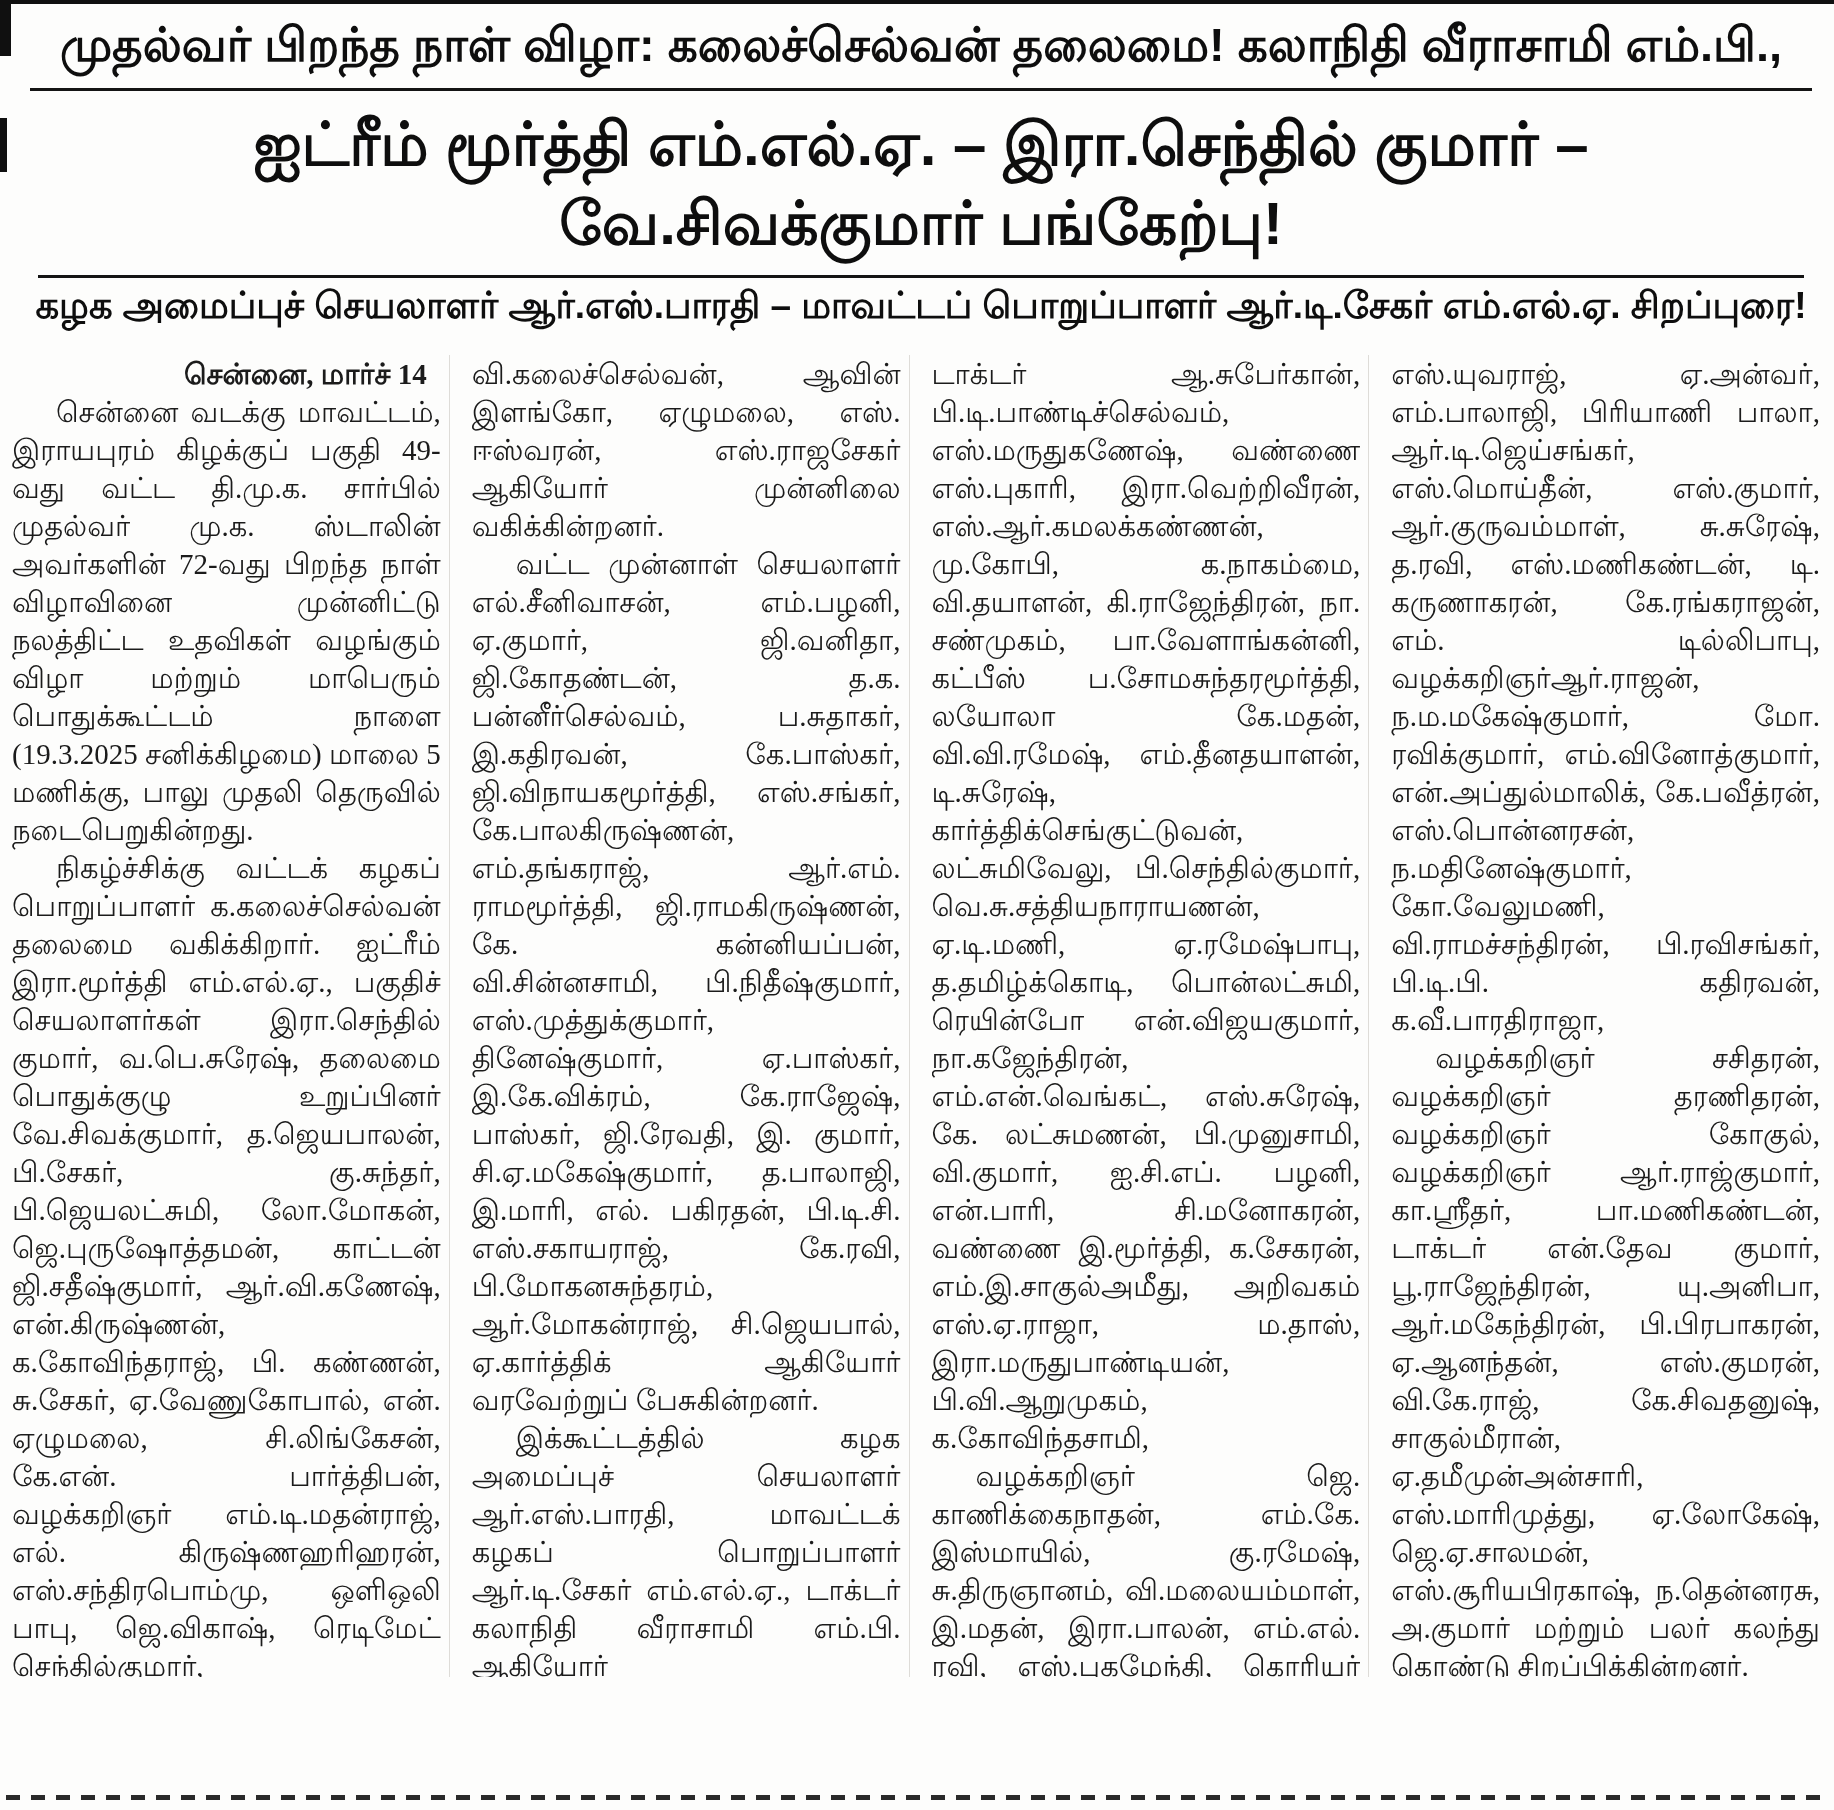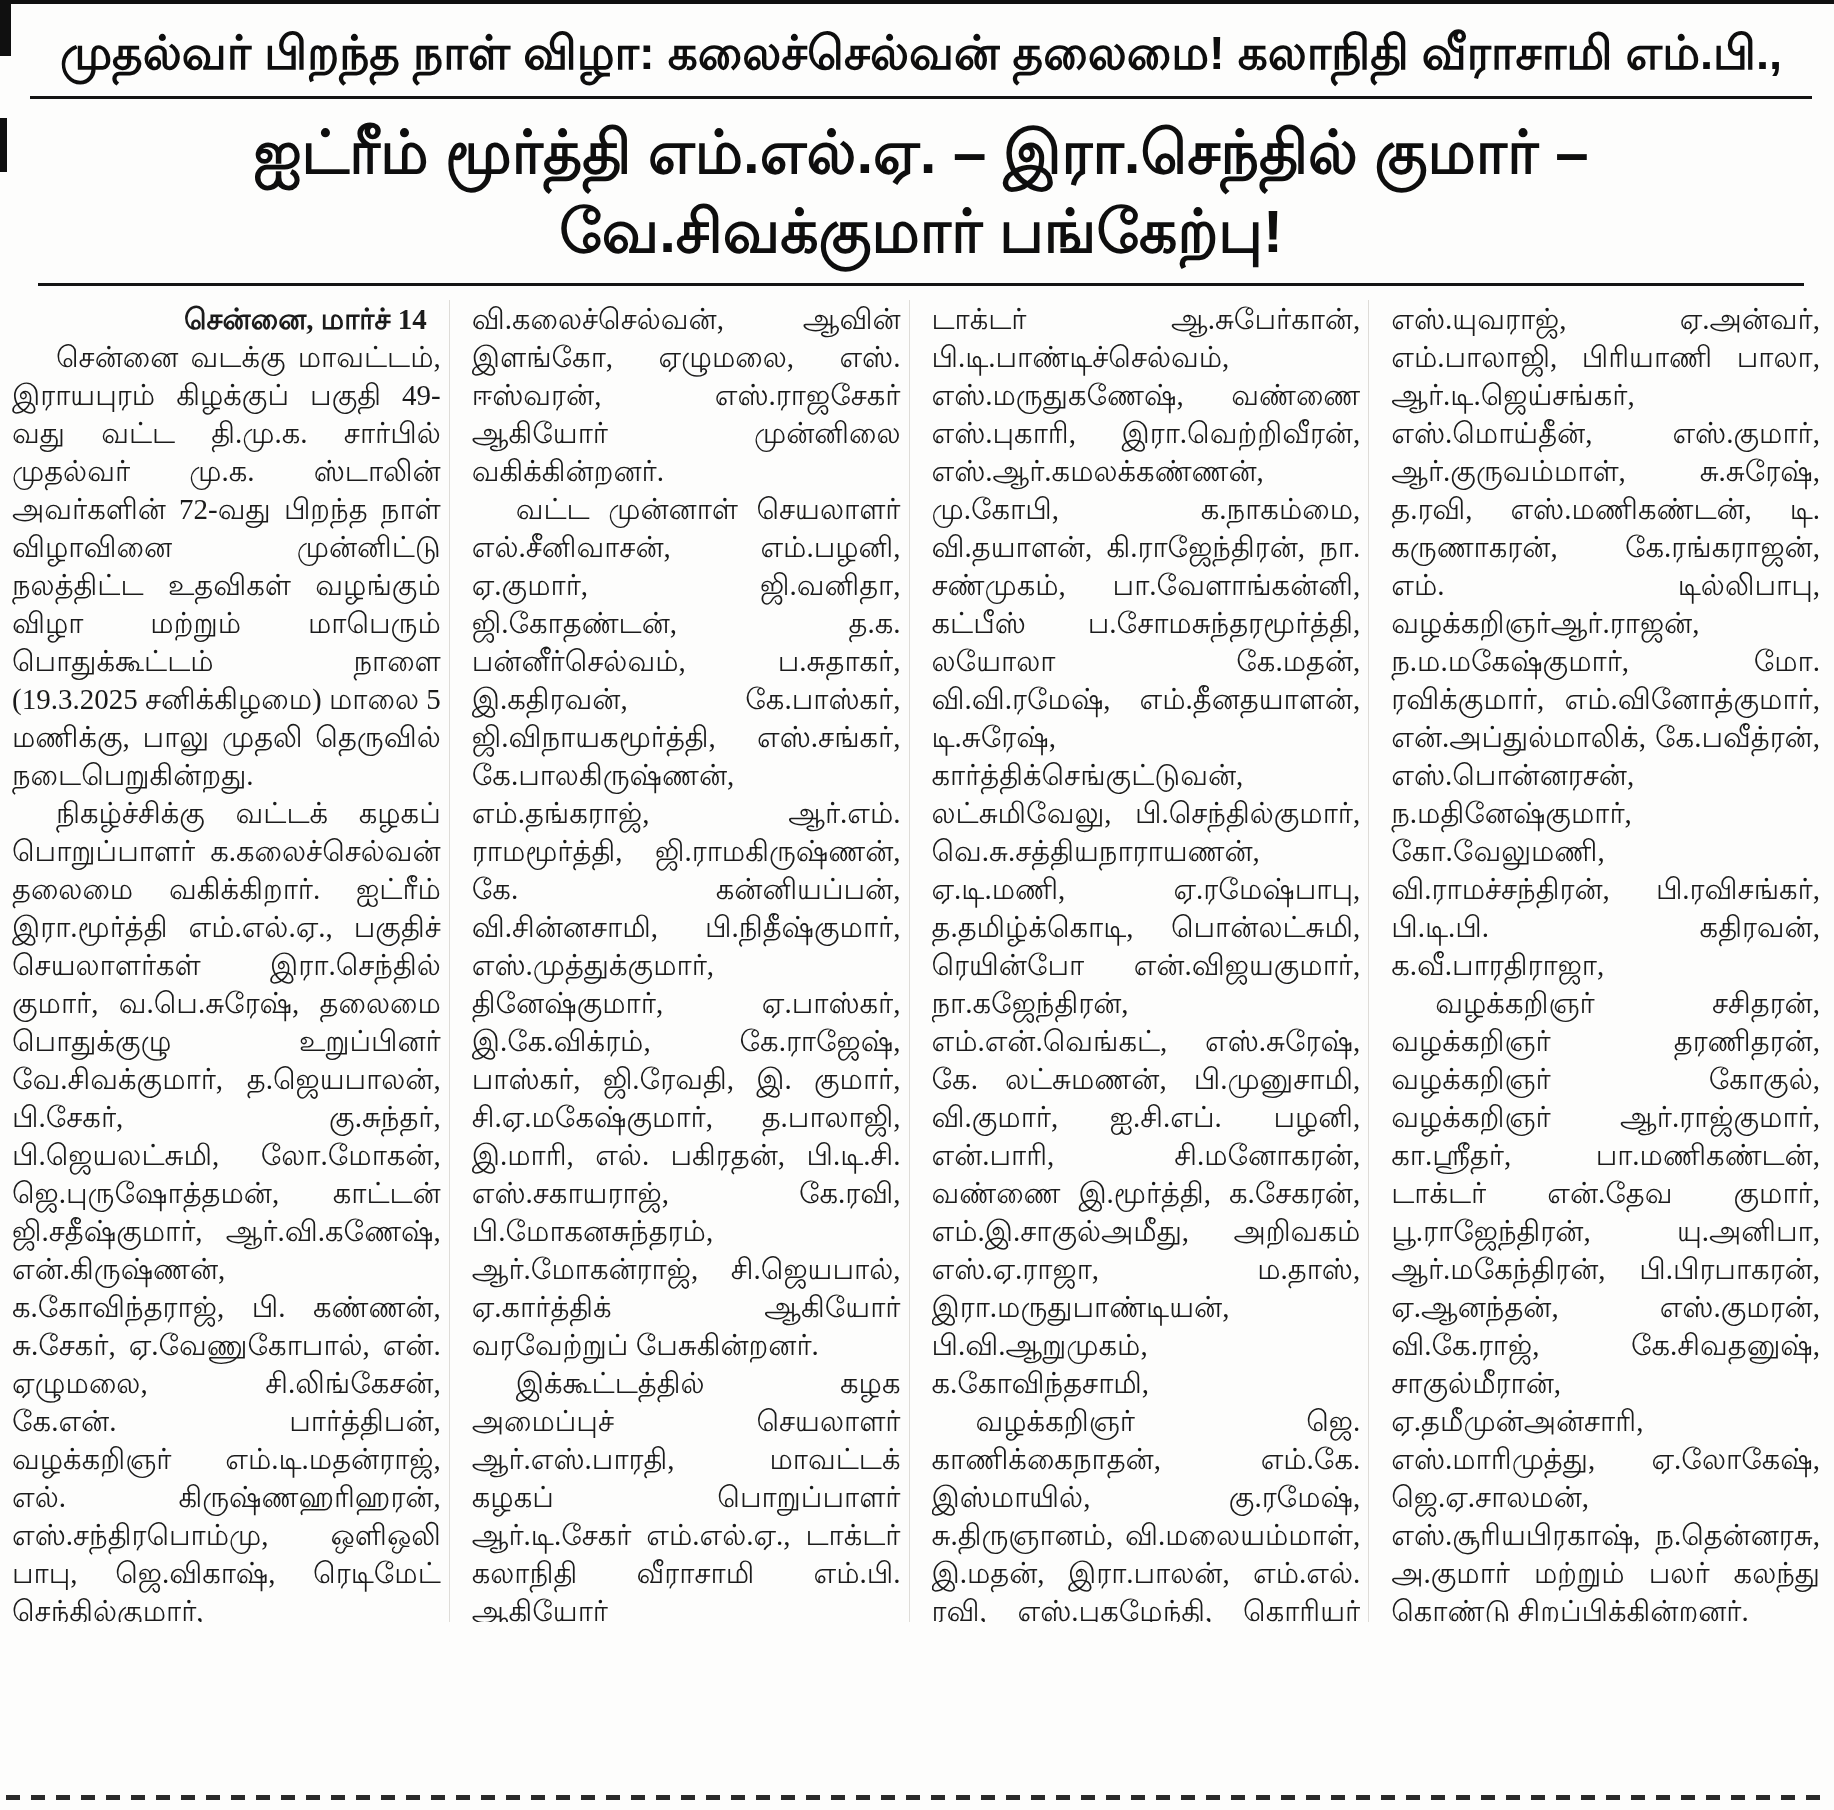--- a/index.html
+++ b/index.html
@@ -11,21 +11,21 @@
     color:#161616;
     font-family:"Liberation Serif","DejaVu Serif",serif;
     overflow:hidden;
     box-sizing:border-box;
   }
   .top-border{position:absolute;top:0;left:0;width:100%;height:4px;background:#101010;}
   .edge-mark{position:absolute;background:#101010;}
   .edge-mark.m1{top:4px;left:0;width:11px;height:52px;}
   .edge-mark.m2{top:118px;left:0;width:7px;height:54px;}
 
-  .headline-wrap{padding:18px 22px 0 30px;}
+  .headline-wrap{padding:10px 22px 0 30px;}
   .headline{
     font-family:"Liberation Sans","DejaVu Sans",sans-serif;
     font-weight:800;
     color:#0e0e0e;
     text-align:center;
     line-height:1.32;
     letter-spacing:0px;
   }
   .headline.h1{
     font-size:47px;
@@ -91,20 +91,21 @@
 <body>
 
 <div class="page">
   <div class="top-border"></div>
   <div class="edge-mark m1"></div>
   <div class="edge-mark m2"></div>
 
   <div class="headline-wrap">
     <div class="headline h1">முதல்வர் பிறந்த நாள் விழா: கலைச்செல்வன் தலைமை! கலாநிதி வீராசாமி எம்.பி.,</div>
     <div class="headline h2">ஐட்ரீம் மூர்த்தி எம்.எல்.ஏ. – இரா.செந்தில் குமார் – வே.சிவக்குமார் பங்கேற்பு!</div>
+    <div class="headline sub">கழக அமைப்புச் செயலாளர் ஆர்.எஸ்.பாரதி – மாவட்டப் பொறுப்பாளர் ஆர்.டி.சேகர் எம்.எல்.ஏ. சிறப்புரை!</div>
   </div>
 
   <div class="body-columns">
 
   <div class="column">
         <p class="para dateline">சென்னை, மார்ச் 14</p>
         <p class="para">சென்னை வடக்கு மாவட்டம், இராயபுரம் கிழக்குப் பகுதி 49-வது வட்ட தி.மு.க. சார்பில் முதல்வர் மு.க. ஸ்டாலின் அவர்களின் 72-வது பிறந்த நாள் விழாவினை முன்னிட்டு நலத்திட்ட உதவிகள் வழங்கும் விழா மற்றும் மாபெரும் பொதுக்கூட்டம் நாளை (19.3.2025 சனிக்கிழமை) மாலை 5 மணிக்கு, பாலு முதலி தெருவில் நடைபெறுகின்றது.</p>
         <p class="para">நிகழ்ச்சிக்கு வட்டக் கழகப் பொறுப்பாளர் க.கலைச்செல்வன் தலைமை வகிக்கிறார். ஐட்ரீம் இரா.மூர்த்தி எம்.எல்.ஏ., பகுதிச் செயலாளர்கள் இரா.செந்தில் குமார், வ.பெ.சுரேஷ், தலைமை பொதுக்குழு உறுப்பினர் வே.சிவக்குமார், த.ஜெயபாலன், பி.சேகர், கு.சுந்தர், பி.ஜெயலட்சுமி, லோ.மோகன், ஜெ.புருஷோத்தமன், காட்டன் ஜி.சதீஷ்குமார், ஆர்.வி.கணேஷ், என்.கிருஷ்ணன், க.கோவிந்தராஜ், பி. கண்ணன், சு.சேகர், ஏ.வேணுகோபால், என். ஏழுமலை, சி.லிங்கேசன், கே.என். பார்த்திபன், வழக்கறிஞர் எம்.டி.மதன்ராஜ், எல். கிருஷ்ணஹரிஹரன், எஸ்.சந்திரபொம்மு, ஒளிஒலி பாபு, ஜெ.விகாஷ், ரெடிமேட் செந்தில்குமார், எஸ்.ராதாகிருஷ்ணன்,</p>
       </div>
       <div class="column">

